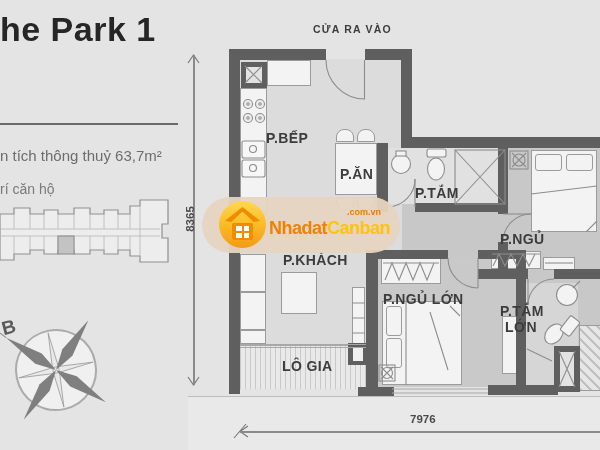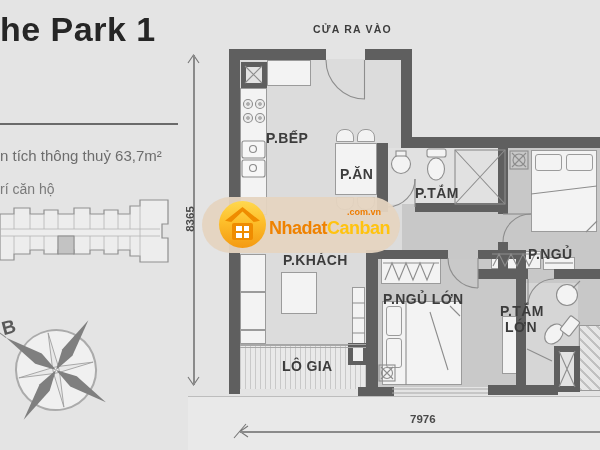--- a/index.html
+++ b/index.html
@@ -208,21 +208,21 @@
 
   <div class="dimline" style="left:193px;top:55px;width:1.5px;height:330px;"></div>
   <div class="dimline" style="left:240px;top:431px;width:360px;height:1.5px;"></div>
   <div class="dimlabel" style="left:162px;top:212px;width:58px;height:14px;text-align:center;transform:rotate(-90deg);">8365</div>
   <div class="dimlabel" style="left:410px;top:413px;">7976</div>
 
   <div class="rlabel" style="left:313px;top:23px;font-size:10.5px;letter-spacing:1.2px;">CỬA RA VÀO</div>
   <div class="rlabel" style="left:266px;top:130px;">P.BẾP</div>
   <div class="rlabel" style="left:340px;top:166px;">P.ĂN</div>
   <div class="rlabel" style="left:415px;top:185px;">P.TẮM</div>
-  <div class="rlabel" style="left:528px;top:231px;margin-top:15px;">P.NGỦ</div>
+  <div class="rlabel" style="left:500px;top:231px;">P.NGỦ</div>
   <div class="rlabel" style="left:283px;top:252px;">P.KHÁCH</div>
   <div class="rlabel" style="left:383px;top:291px;">P.NGỦ LỚN</div>
   <div class="rlabel" style="left:500px;top:303px;width:42px;white-space:normal;text-align:center;line-height:1.15;">P.TẮM LỚN</div>
   <div class="rlabel" style="left:282px;top:358px;">LÔ GIA</div>
   <div class="rlabel" style="left:584px;top:310px;padding-left:38px;">LÔ</div>
 
   <div class="abs project-title">he Park 1</div>
   <div class="abs divider"></div>
   <div class="abs area-line" style="left:0px;top:147px;">n tích thông thuỷ 63,7m²</div>
   <div class="abs pos-caption">rí căn hộ</div>

